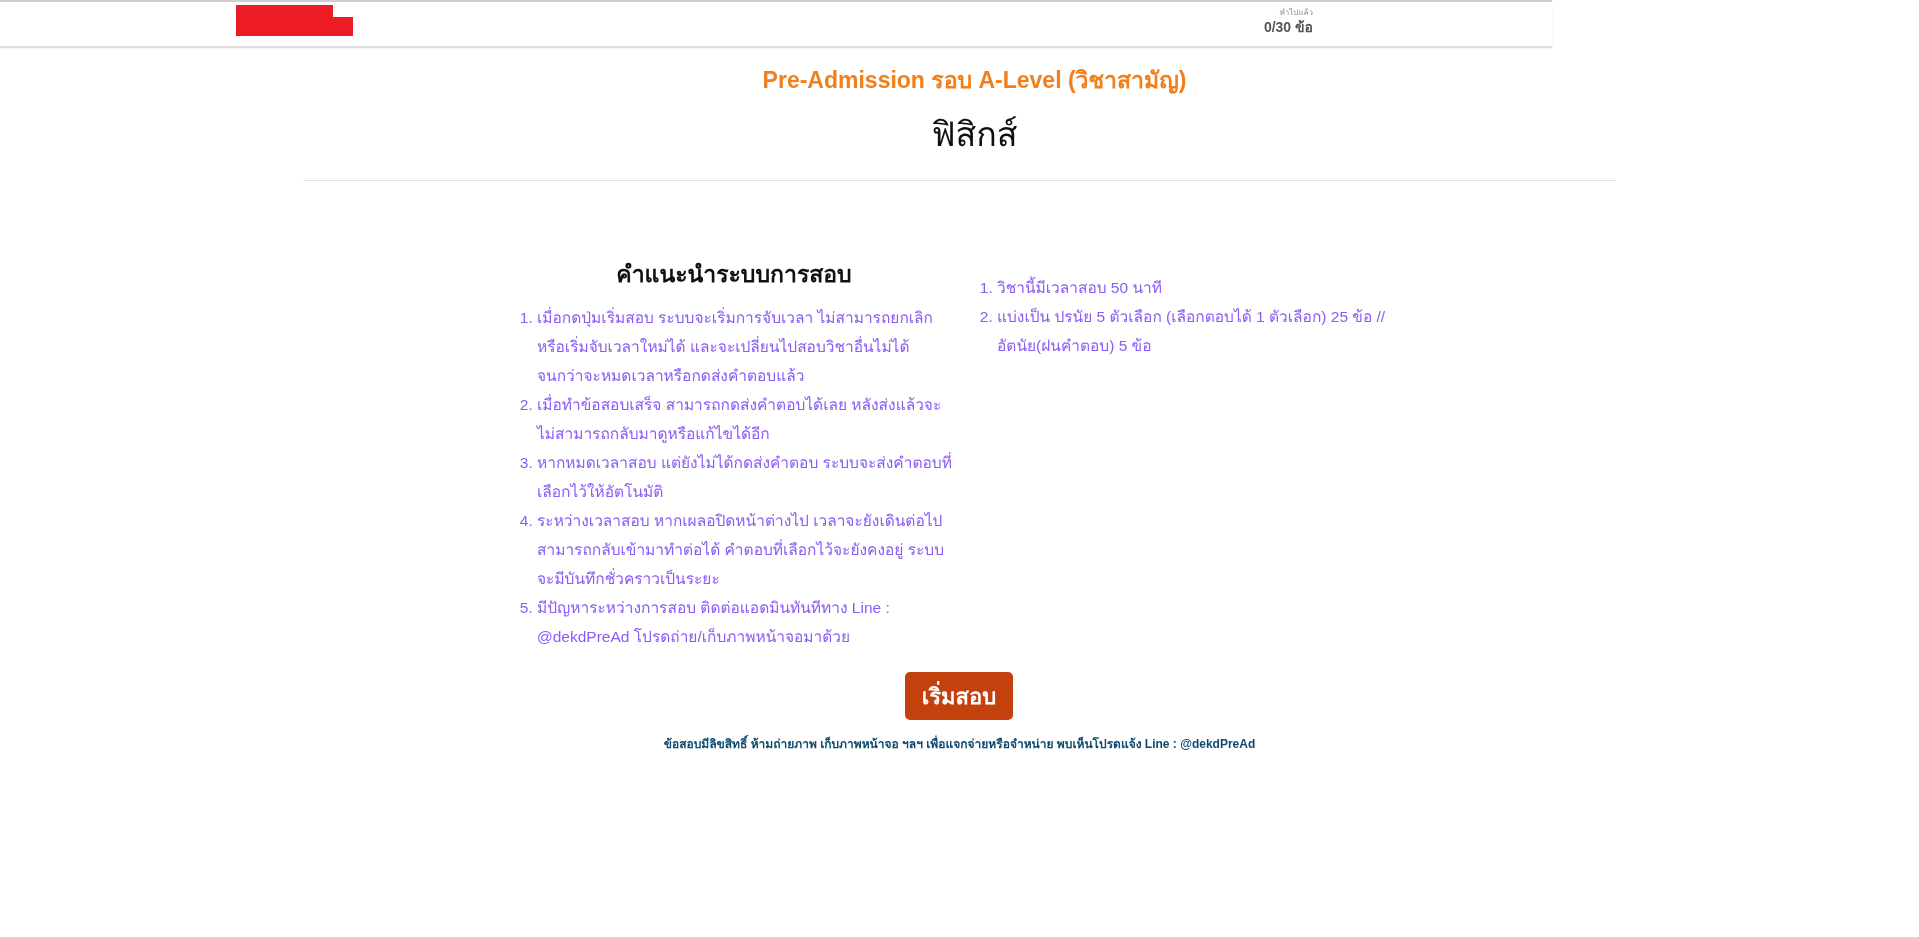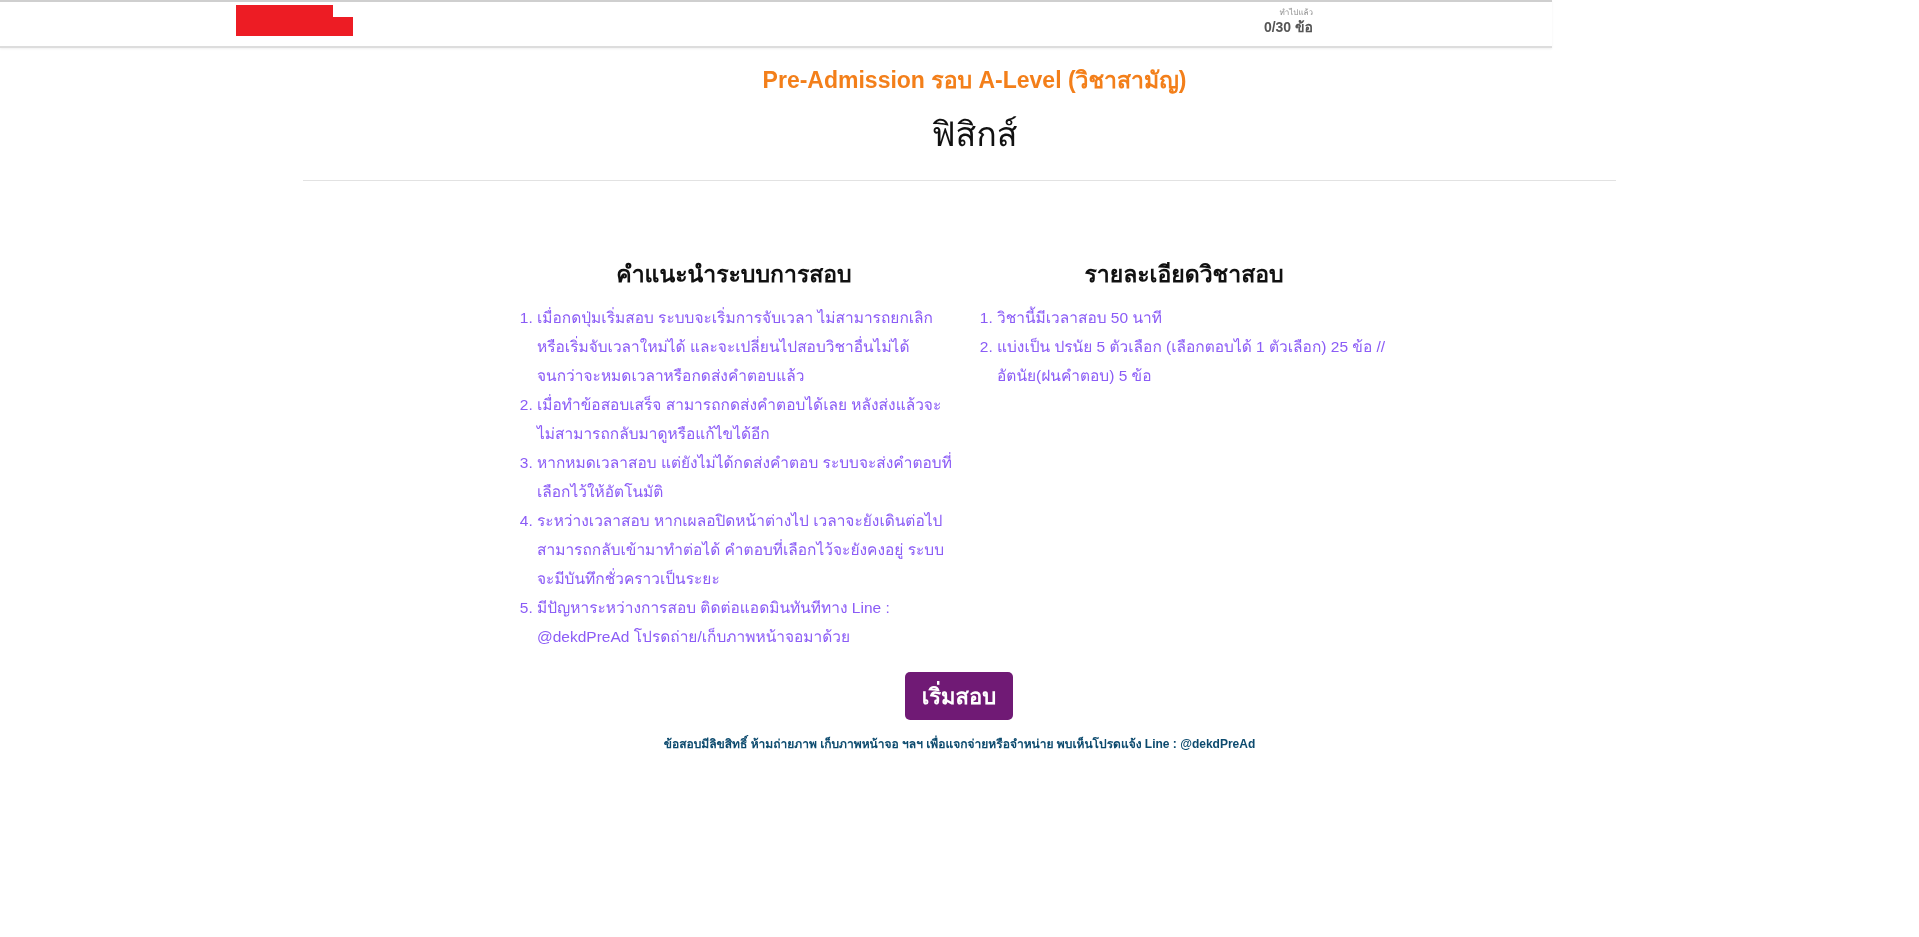--- a/index.html
+++ b/index.html
@@ -104,21 +104,21 @@
       line-height: 29px;
       color: #8b5cf6;
     }
     .col ol li { padding-left: 0; }
     .start-btn {
       position: absolute;
       left: 905px;
       top: 672px;
       width: 108px;
       height: 48px;
-      background: #701a75;
+      background: #c2410c;
       border: none;
       border-radius: 5px;
       color: #ffffff;
       font-size: 22px;
       font-weight: bold;
       font-family: "Liberation Sans", "DejaVu Sans", sans-serif;
       cursor: pointer;
       padding: 0;
     }
     .copyright {
@@ -158,21 +158,20 @@
   <ol>
     <li>เมื่อกดปุ่มเริ่มสอบ ระบบจะเริ่มการจับเวลา ไม่สามารถยกเลิกหรือเริ่มจับเวลาใหม่ได้ และจะเปลี่ยนไปสอบวิชาอื่นไม่ได้ จนกว่าจะหมดเวลาหรือกดส่งคำตอบแล้ว</li>
     <li>เมื่อทำข้อสอบเสร็จ สามารถกดส่งคำตอบได้เลย หลังส่งแล้วจะไม่สามารถกลับมาดูหรือแก้ไขได้อีก</li>
     <li>หากหมดเวลาสอบ แต่ยังไม่ได้กดส่งคำตอบ ระบบจะส่งคำตอบที่เลือกไว้ให้อัตโนมัติ</li>
     <li>ระหว่างเวลาสอบ หากเผลอปิดหน้าต่างไป เวลาจะยังเดินต่อไป สามารถกลับเข้ามาทำต่อได้ คำตอบที่เลือกไว้จะยังคงอยู่ ระบบจะมีบันทึกชั่วคราวเป็นระยะ</li>
     <li>มีปัญหาระหว่างการสอบ ติดต่อแอดมินทันทีทาง Line : @dekdPreAd โปรดถ่าย/เก็บภาพหน้าจอมาด้วย</li>
   </ol>
 </div>
 
 <div class="col right">
-  <h2>รายละเอียดวิชาสอบ</h2>
   <ol>
     <li>วิชานี้มีเวลาสอบ 50 นาที</li>
     <li>แบ่งเป็น ปรนัย 5 ตัวเลือก (เลือกตอบได้ 1 ตัวเลือก) 25 ข้อ // อัตนัย(ฝนคำตอบ) 5 ข้อ</li>
   </ol>
 </div>
 
 <button class="start-btn">เริ่มสอบ</button>
 
 <div class="copyright">ข้อสอบมีลิขสิทธิ์ ห้ามถ่ายภาพ เก็บภาพหน้าจอ ฯลฯ เพื่อแจกจ่ายหรือจำหน่าย พบเห็นโปรดแจ้ง Line : @dekdPreAd</div>
 

